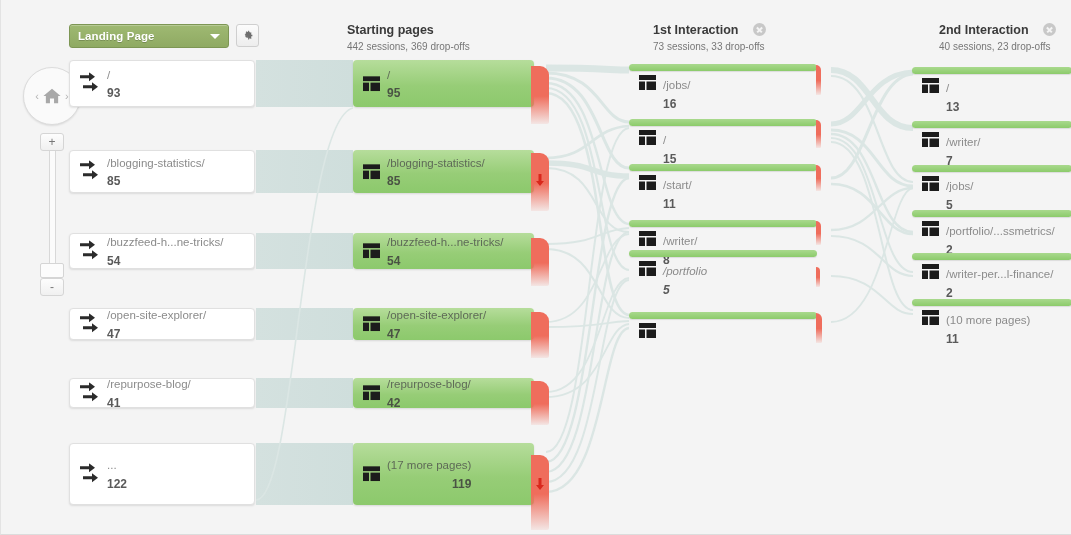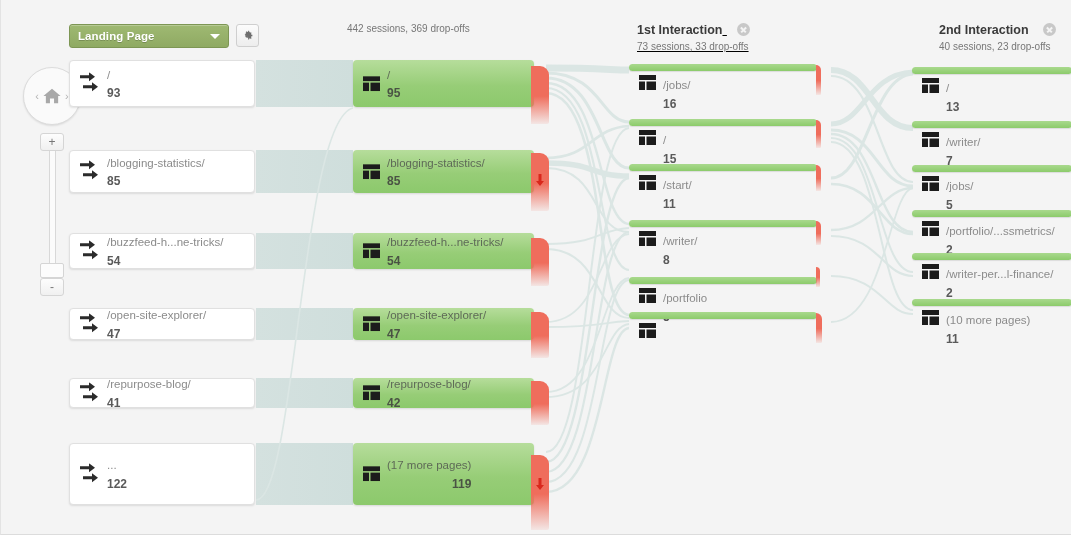--- a/index.html
+++ b/index.html
@@ -328,24 +328,25 @@
       <span class="chev">›</span>
     </div>
     <div class="zoom-col">
       <div class="zoom-btn">+</div>
       <div class="zoom-track"></div>
       <div class="zoom-thumb"></div>
       <div class="zoom-btn">-</div>
     </div>
 
     <div class="col-head" style="left:346px; top:20px;">
+      <div><span class="t">Starting pages</span></div>
       <div class="sub">442 sessions, 369 drop-offs</div>
     </div>
 
-    <div class="col-head" style="left:636px; top:20px;text-decoration:underline;">
+    <div class="col-head" style="left:652px; top:20px;">
       <div>
         <span class="t">1st Interaction</span>
         <span class="close-x"></span>
       </div>
       <div class="sub">73 sessions, 33 drop-offs</div>
     </div>
 
     <div class="col-head" style="left:938px; top:20px;">
       <div>
         <span class="t">2nd Interaction</span>
@@ -587,21 +588,21 @@
           <rect x="7.5" y="6.5" width="9.5" height="8.5" fill="#1c1c1c"></rect>
         </svg>
         <span class="txt">
           <span class="path">/writer/</span><br>
           <span class="cnt">8</span>
         </span>
       </div>
     </div>
     <div class="dropoff" style="left:815px; top:221px; width:5px; height:24px;"></div>
 
-    <div class="node bar" style="left:628px; top:277px; width:188px; height:40px;">
+    <div class="node bar" style="left:628px; top:250px; width:188px; height:40px;font-style:italic;">
       <div class="cap"></div>
       <div class="row">
         <svg class="pg-icon" width="17" height="15" viewBox="0 0 17 15">
           <rect x="0" y="0" width="17" height="5" fill="#1c1c1c"></rect>
           <rect x="0" y="6.5" width="6" height="8.5" fill="#1c1c1c"></rect>
           <rect x="7.5" y="6.5" width="9.5" height="8.5" fill="#1c1c1c"></rect>
         </svg>
         <span class="txt">
           <span class="path">/portfolio</span><br>
           <span class="cnt">5</span>

